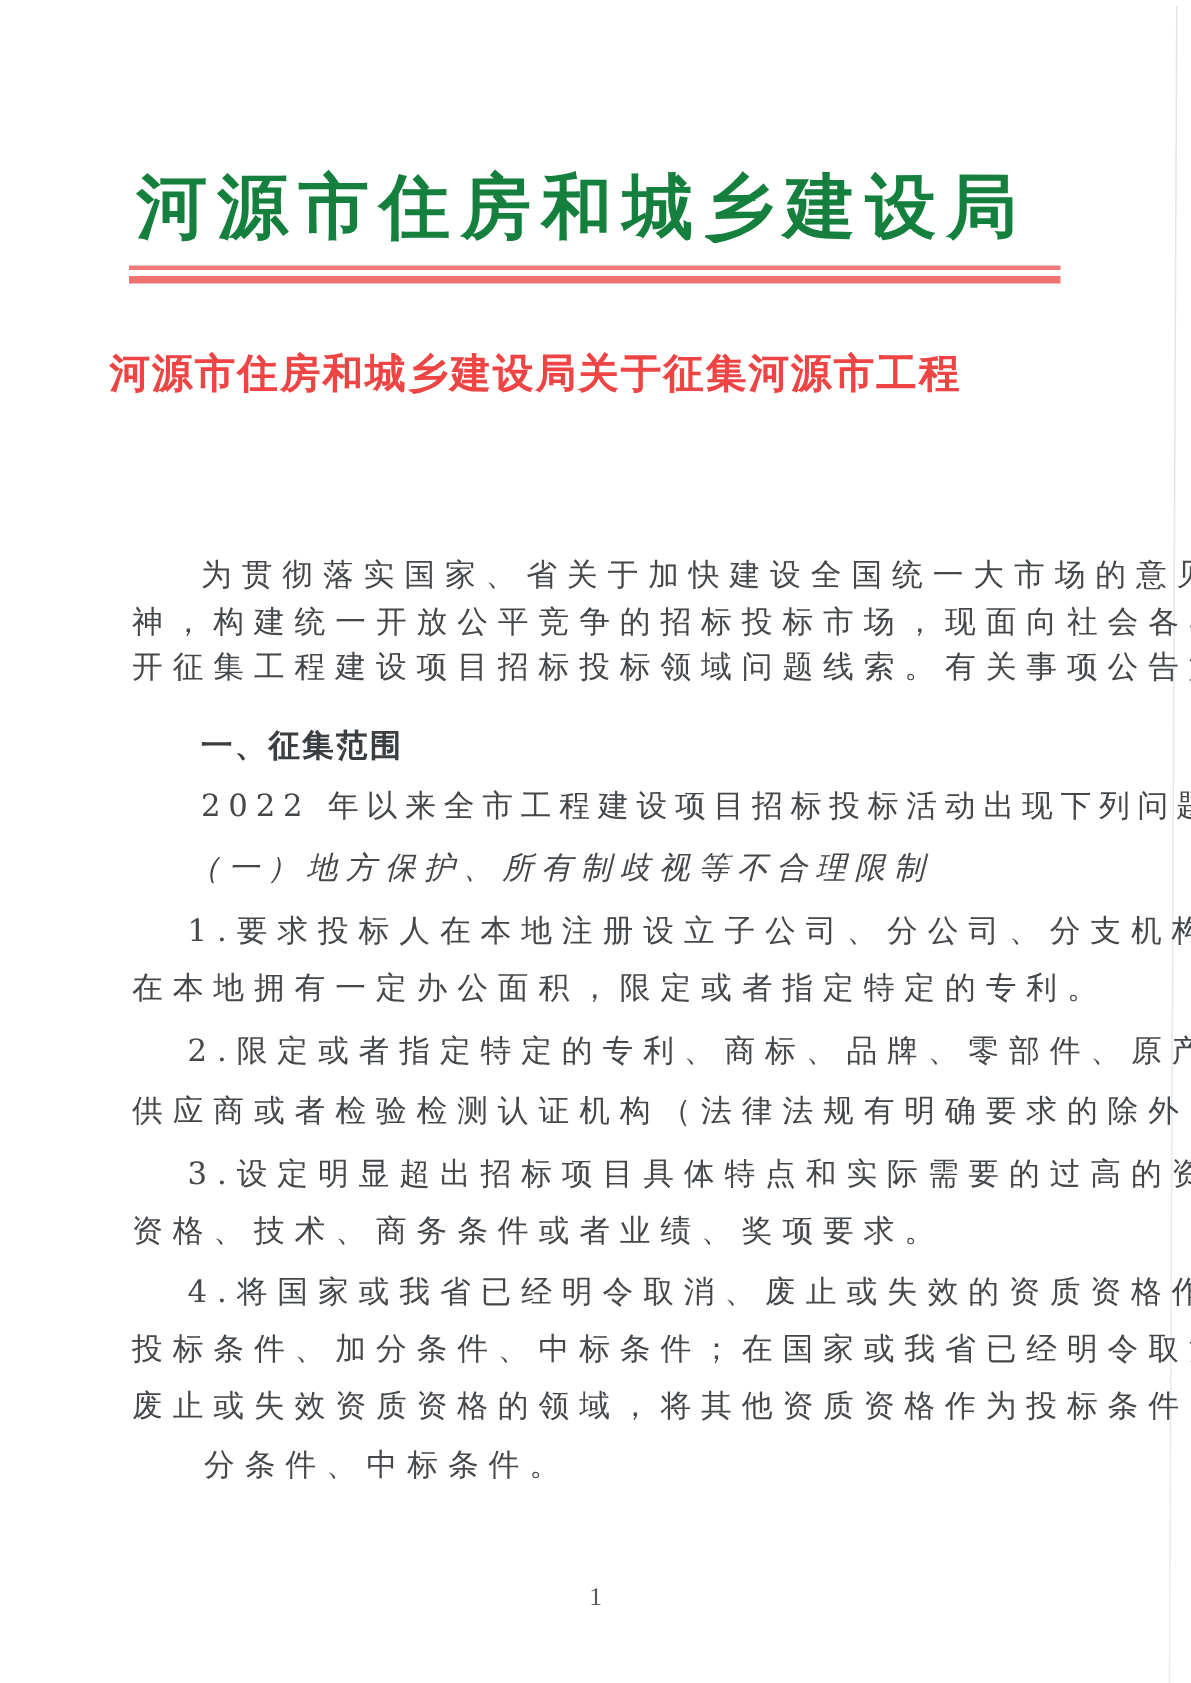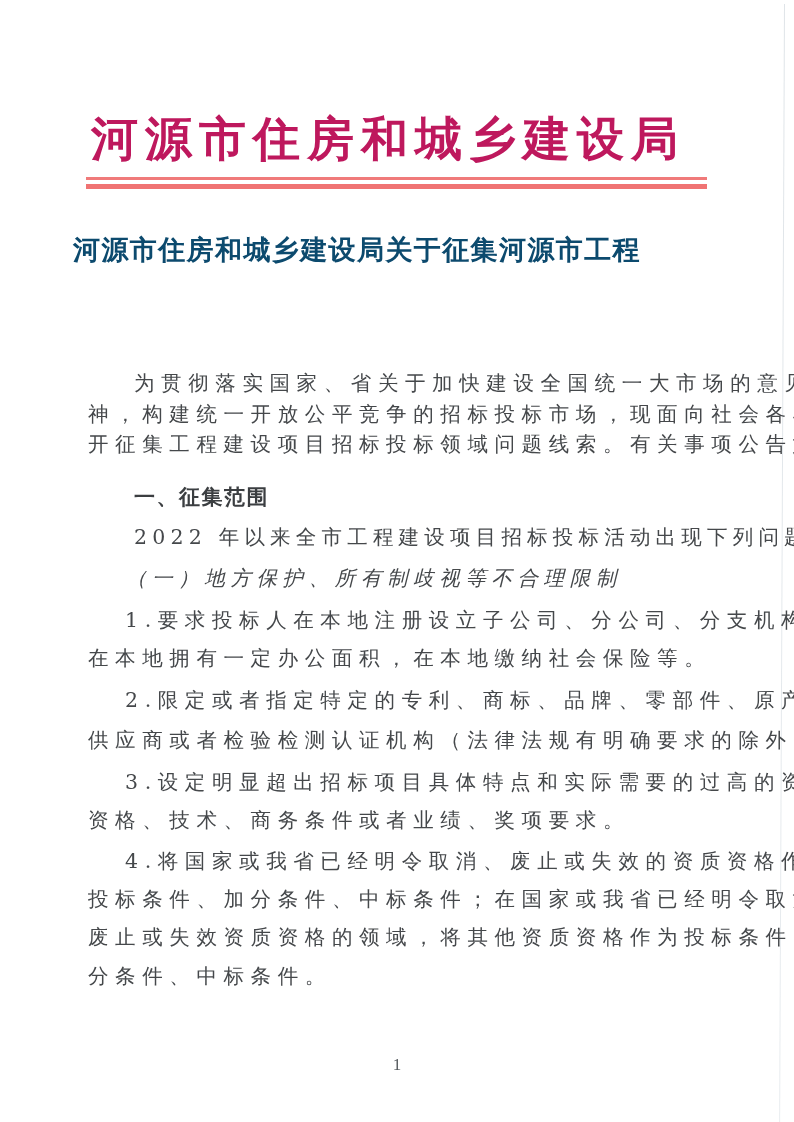--- a/index.html
+++ b/index.html
@@ -37,21 +37,21 @@
     position: absolute;
     left: 91px;
     top: 108px;
     width: 620px;
     height: 62px;
     font-family: "DejaVu Serif", "Liberation Serif", serif;
     font-weight: bold;
     font-size: 47px;
     line-height: 62px;
     letter-spacing: 7px;
-    color: #be185d;
+    color: #15803d;
     white-space: nowrap;
   }
   .rule-thin {
     position: absolute;
     left: 86px;
     top: 177px;
     width: 621px;
     height: 3px;
     background: #f07a7a;
   }
@@ -67,21 +67,21 @@
     position: absolute;
     left: 0;
     top: 229px;
     width: 716px;
     text-align: center;
     font-family: "DejaVu Serif", "Liberation Serif", serif;
     font-weight: bold;
     font-size: 27px;
     line-height: 41px;
     letter-spacing: 1.4px;
-    color: #0c4a6e;
+    color: #ef4444;
   }
   .doc-title .title-line {
     display: block;
     white-space: nowrap;
   }
   .doc-title .title-line.l1 { padding-right: 2px; }
   .doc-title .title-line.l2 { padding-right: 6px; }
 
   .body-text {
     position: absolute;
@@ -141,28 +141,28 @@
     <div class="line" style="top:399px;">神，构建统一开放公平竞争的招标投标市场，现面向社会各界公</div>
     <div class="line" style="top:429px;">开征集工程建设项目招标投标领域问题线索。有关事项公告如下：</div>
 
     <div class="line indent heading" style="top:482px;">一、征集范围</div>
 
     <div class="line indent" style="top:522px; letter-spacing:5.2px;">2022 年以来全市工程建设项目招标投标活动出现下列问题的：</div>
 
     <div class="line" style="top:563px; padding-left:38px; letter-spacing:5.6px;font-style:italic;">（一）地方保护、所有制歧视等不合理限制</div>
 
     <div class="line indent-num" style="top:605px;">1.要求投标人在本地注册设立子公司、分公司、分支机构，</div>
-    <div class="line" style="top:643px;">在本地拥有一定办公面积，在本地缴纳社会保险等。</div>
+    <div class="line" style="top:643px;">在本地拥有一定办公面积，限定或者指定特定的专利。</div>
 
     <div class="line indent-num" style="top:685px;">2.限定或者指定特定的专利、商标、品牌、零部件、原产地、</div>
     <div class="line" style="top:725px;">供应商或者检验检测认证机构（法律法规有明确要求的除外）。</div>
 
     <div class="line indent-num" style="top:767px;">3.设定明显超出招标项目具体特点和实际需要的过高的资质</div>
     <div class="line" style="top:805px;">资格、技术、商务条件或者业绩、奖项要求。</div>
 
     <div class="line indent-num" style="top:846px;">4.将国家或我省已经明令取消、废止或失效的资质资格作为</div>
     <div class="line" style="top:884px;">投标条件、加分条件、中标条件；在国家或我省已经明令取消、</div>
     <div class="line" style="top:922px;">废止或失效资质资格的领域，将其他资质资格作为投标条件、加</div>
-    <div class="line" style="top:961px;">分条件、中标条件。</div>
+    <div class="line" style="top:961px;margin-left:48px;">分条件、中标条件。</div>
   </div>
 
   <div class="page-number">1</div>
 </div>
 
 </body></html>

